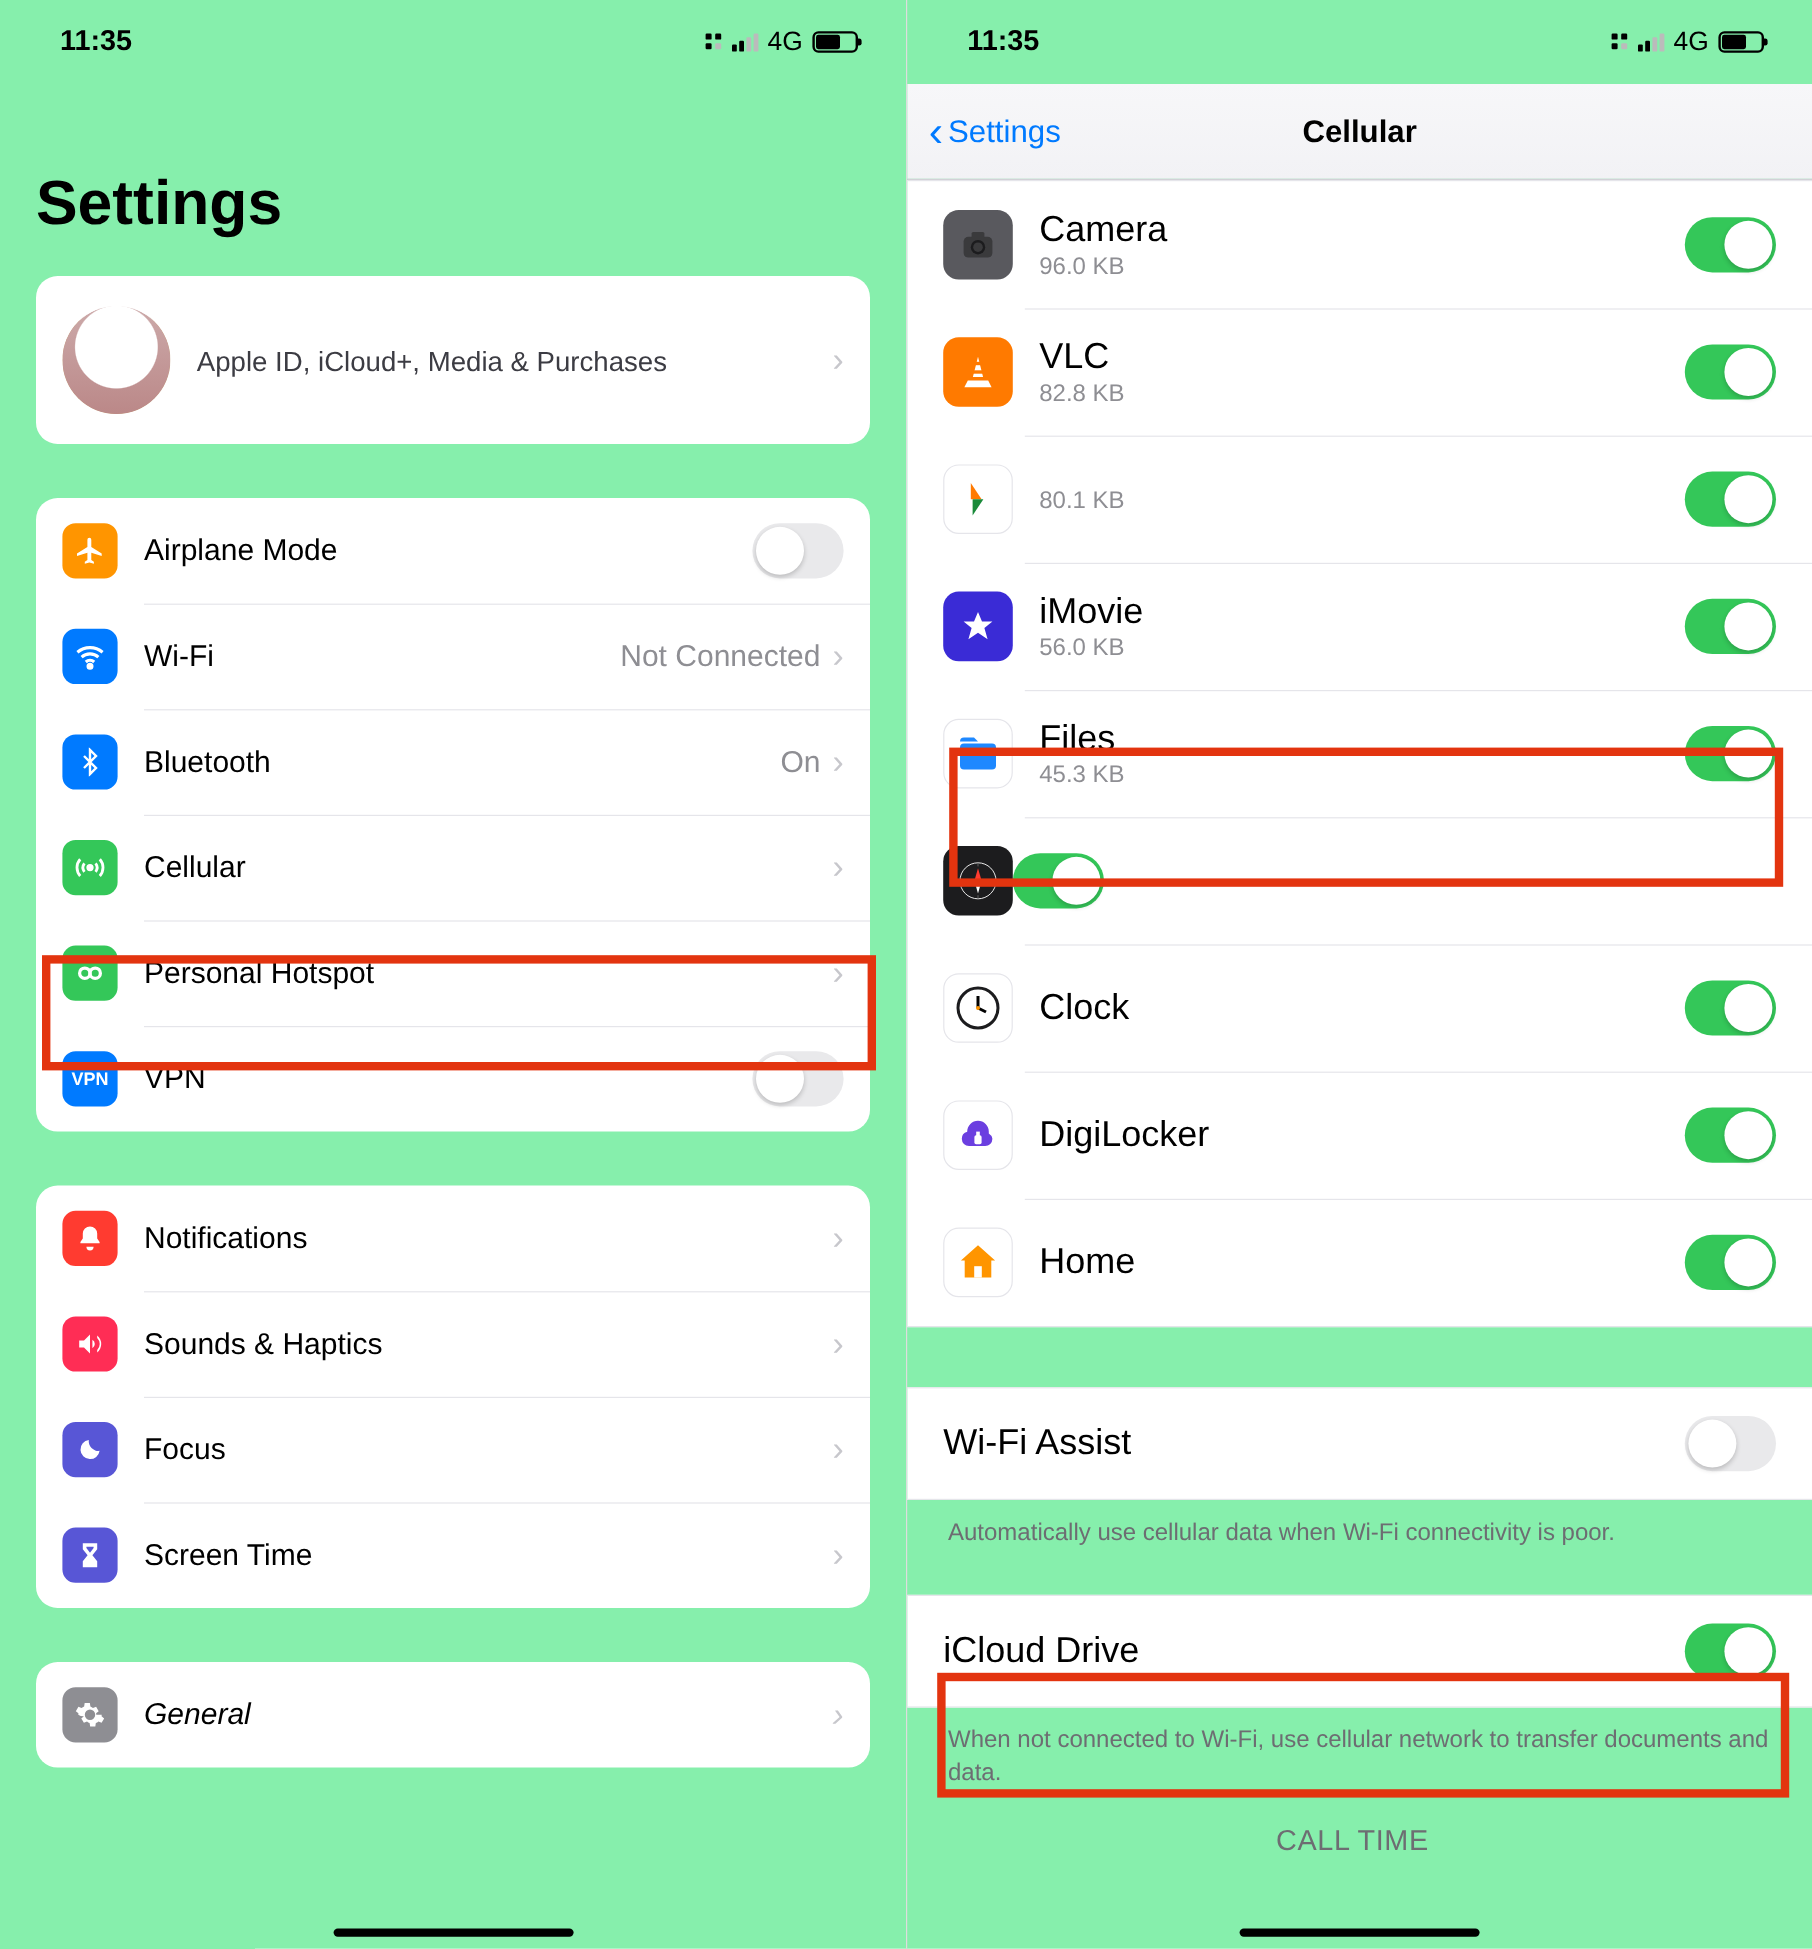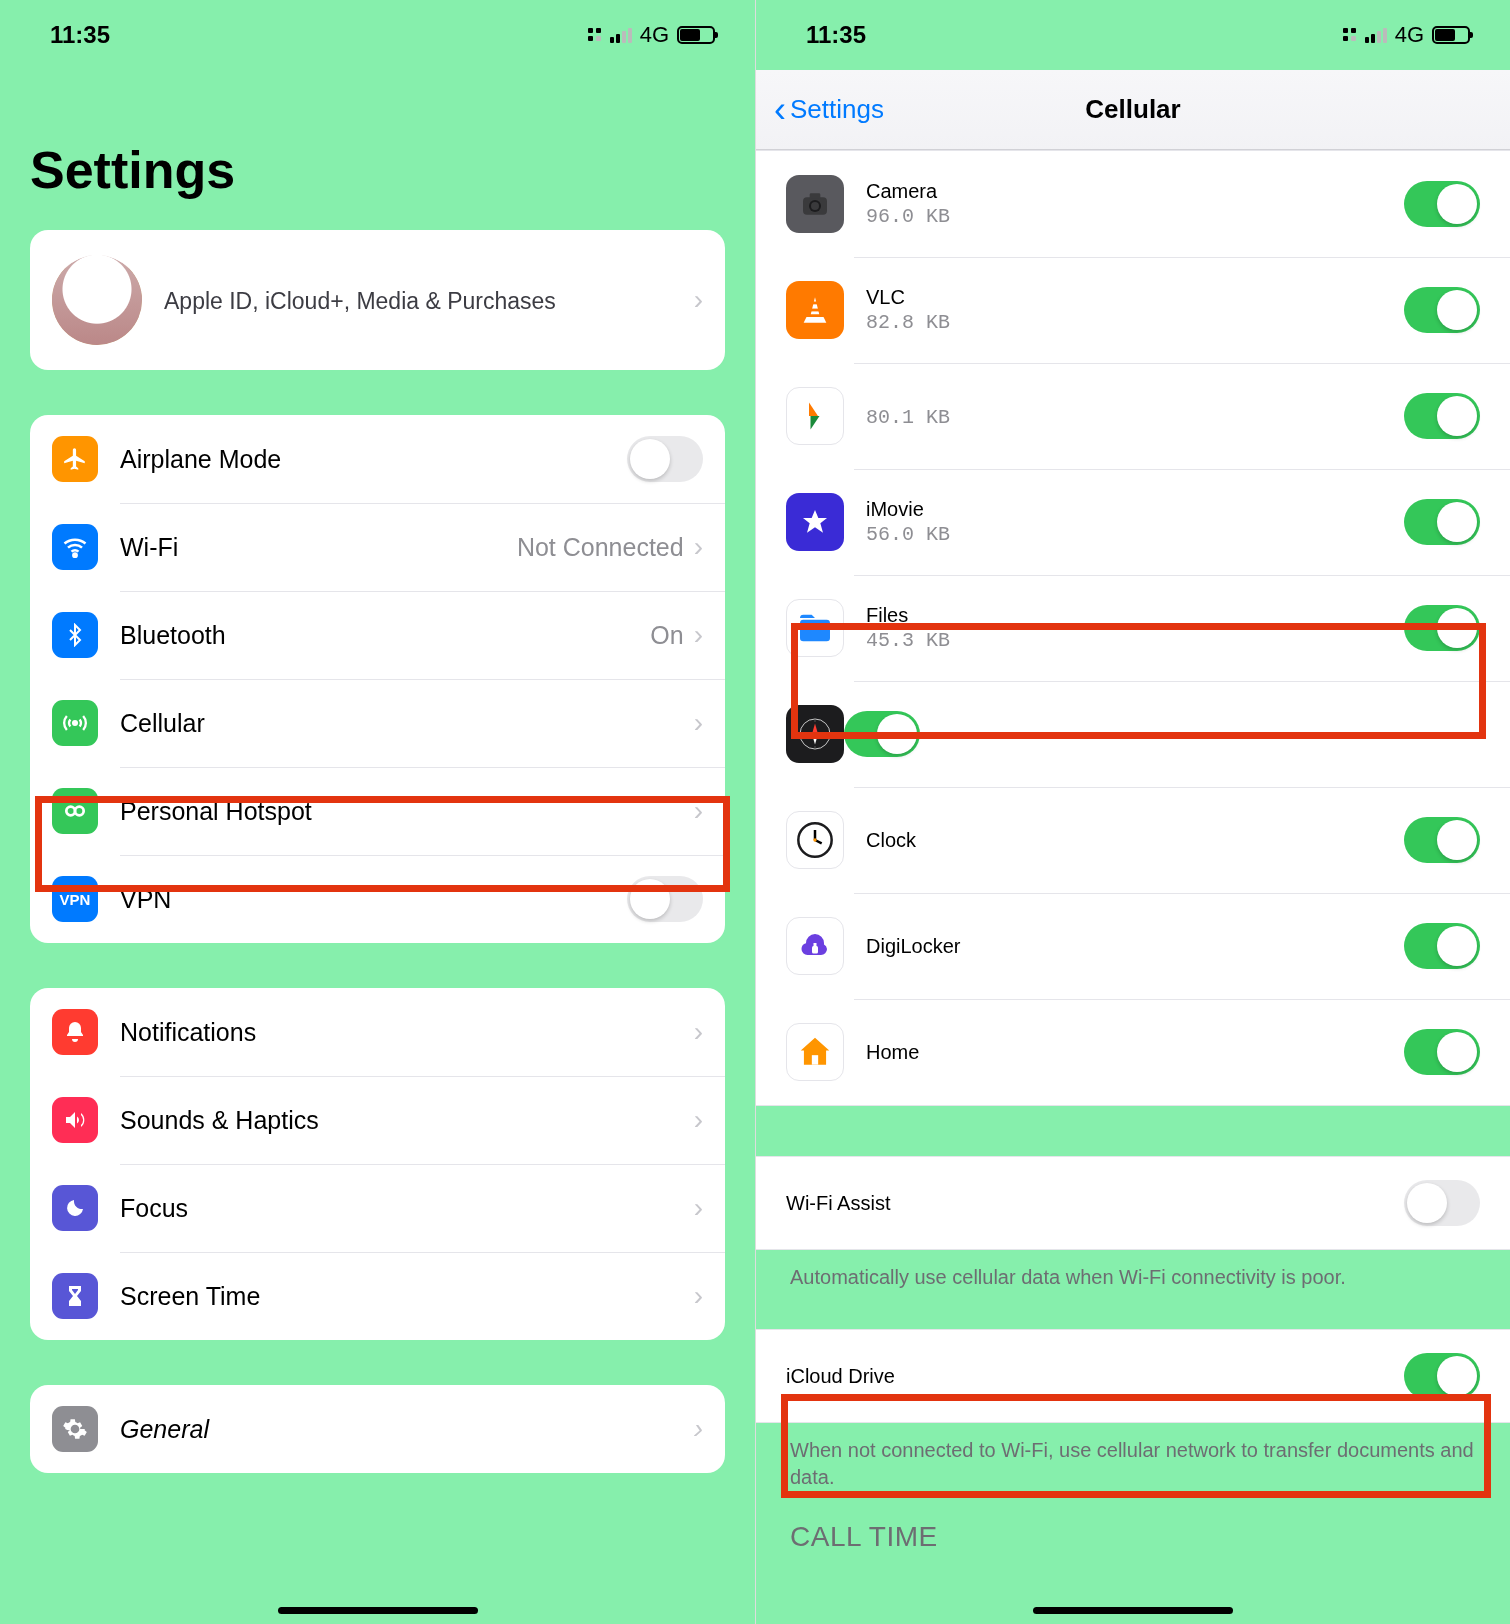--- a/index.html
+++ b/index.html
@@ -116,36 +116,36 @@
     background: linear-gradient(#f7f7f9, #f2f2f5);
   }
   .nav-back { position:absolute; left:18px; display:flex; align-items:center; color:#007aff; font-size:26px; gap:4px;}
   .nav-back .arrow { font-size:36px; font-weight:300; line-height:1; }
   .nav-title { margin:0 auto; font-size:26px; font-weight:600; }
   
   .app-list { background:#fff; border-top:1px solid #e5e5ea; border-bottom:1px solid #e5e5ea; }
   .app-list .row { min-height: 106px; padding: 0 30px; }
   .app-list .row + .row::before { left: 98px; }
   .app-list .app-icon { width:58px; height:58px; border-radius:13px; font-size:30px; }
-  .app-list .title { font-size:20px; }
-  .app-list .sub { font-size:20px;font-family:Liberation Mono, monospace; }
+  .app-list .title { font-size:30px; }
+  .app-list .sub { font-size:20px; }
   
   .hl {
     position:absolute; border:7px solid #e3340f; pointer-events:none; z-index:10;
   }
   
   .footer-text {
     font-size: 20px; color:#6d6d72; padding: 14px 34px 0 34px; line-height:1.35;
   }
   .section-gap { height: 50px; }
   .home-indicator {
     position:absolute; bottom:10px; left:50%; transform:translateX(-50%);
     width: 200px; height:7px; background:#000; border-radius:4px;
   }
-  .call-time-row { padding: 30px 46px 0 34px; font-size:28px; color:#6d6d72; letter-spacing:0.5px;}
+  .call-time-row { padding: 30px 46px 0 34px; font-size:24px; color:#6d6d72; letter-spacing:0.5px;text-align:center;}
   
   .bg-orange{background:#ff9500;} .bg-blue{background:#007aff;} .bg-green{background:#34c759;}
   .bg-red{background:#ff3b30;} .bg-pink{background:#ff2d55;} .bg-indigo{background:#5856d6;}
   .bg-gray{background:#8e8e93;}
   
   .icon-inner{display:flex;align-items:center;justify-content:center;width:100%;height:100%;}
 </style>
 </head>
 <body>
 

